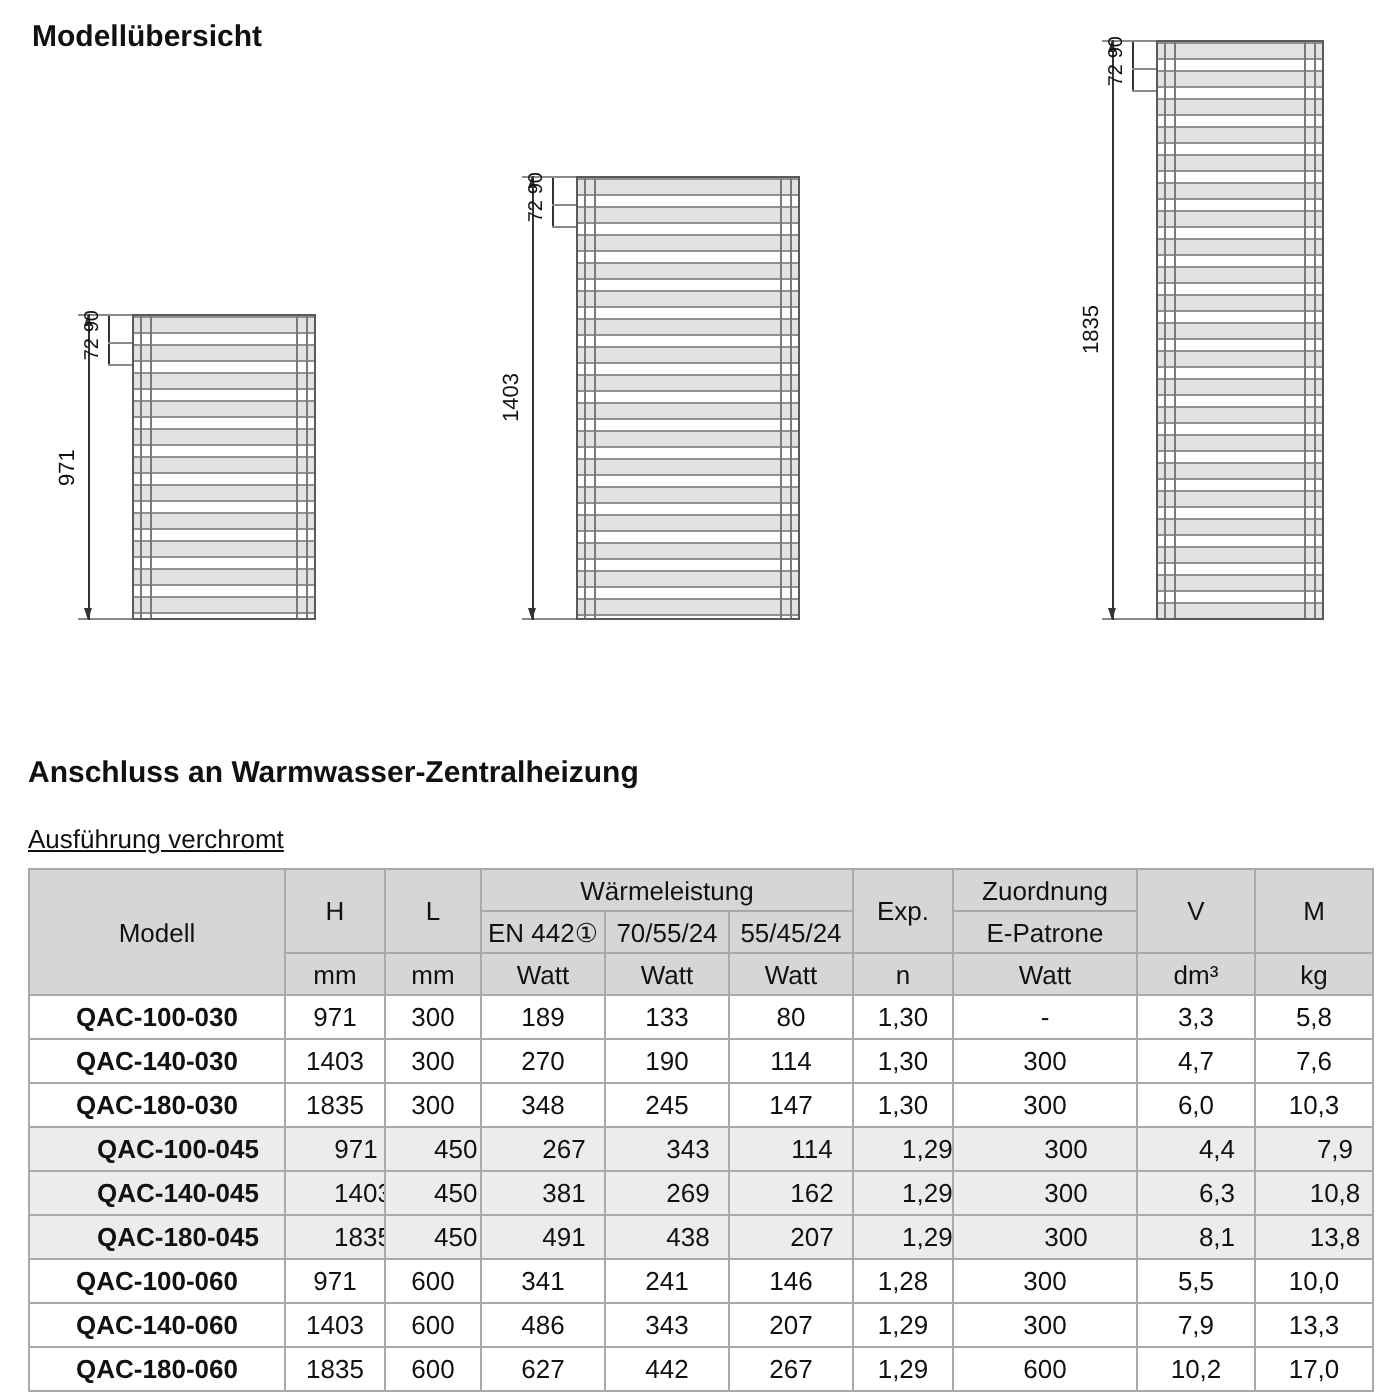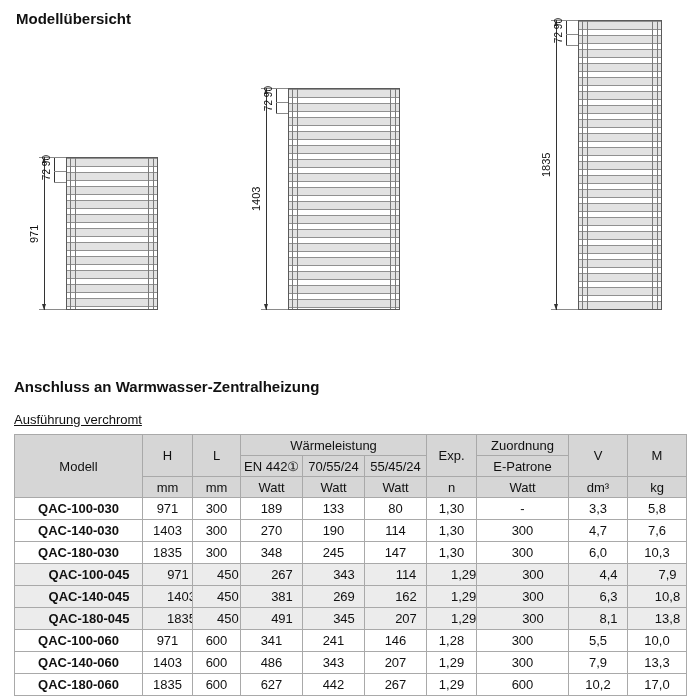--- a/index.html
+++ b/index.html
@@ -215,21 +215,21 @@
           <td>1,29</td>
           <td>300</td>
           <td>6,3</td>
           <td>10,8</td>
         </tr>
         <tr class="band">
           <td class="model">QAC-180-045</td>
           <td>1835</td>
           <td>450</td>
           <td>491</td>
-          <td>345</td>
+          <td>438</td>
           <td>207</td>
           <td>1,29</td>
           <td>300</td>
           <td>8,1</td>
           <td>13,8</td>
         </tr>
         <tr>
           <td class="model">QAC-100-060</td>
           <td>971</td>
           <td>600</td>

